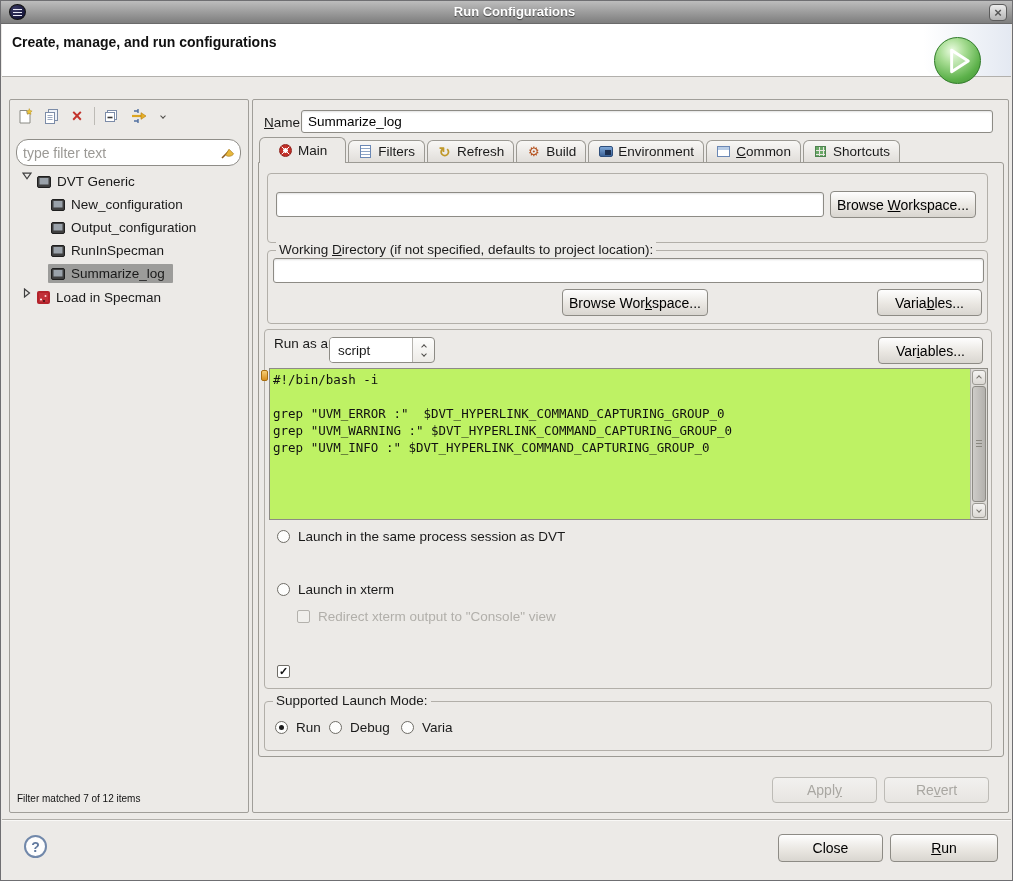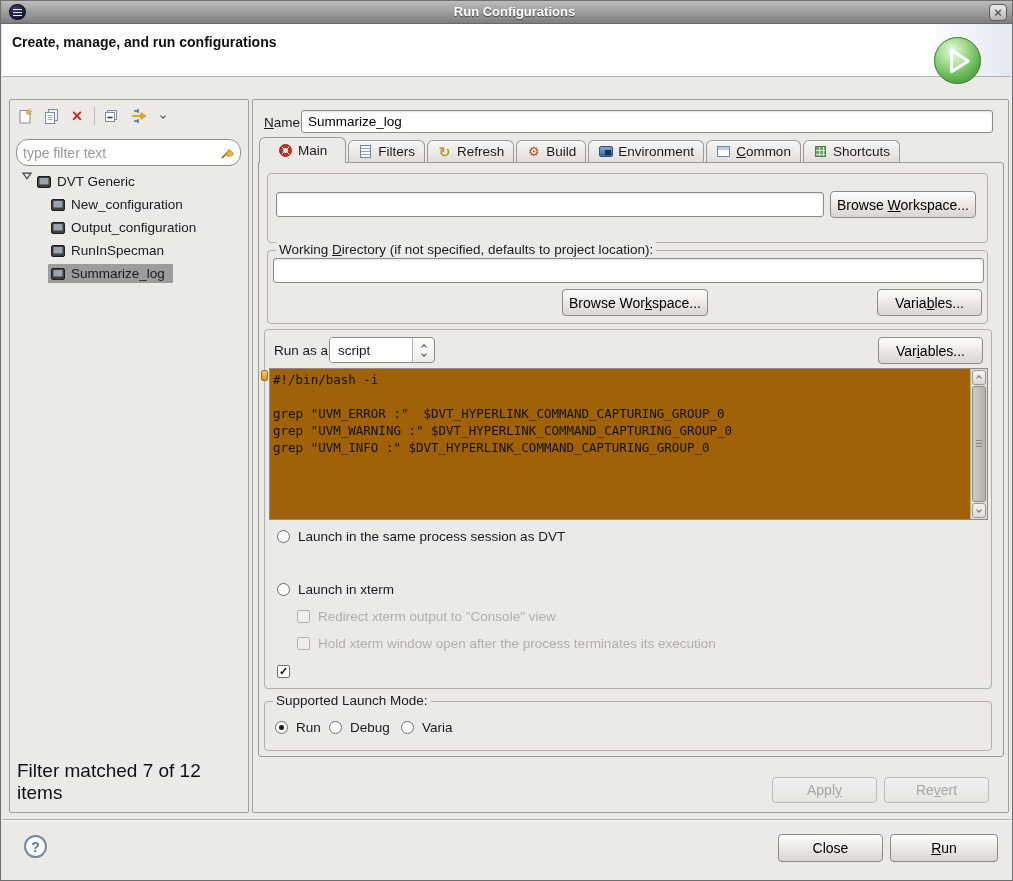--- a/index.html
+++ b/index.html
@@ -52,21 +52,21 @@
   .broom{margin-right:4px}
 
   
   .tree{position:absolute;left:1px;top:70px;right:1px;height:260px}
   .trow{position:absolute;left:0;right:4px;height:23px;display:flex;align-items:flex-start}
   .twist{width:14px;margin-left:9px;display:flex;align-items:center;justify-content:center}
   .indent{width:37px}
   .rowbody{display:flex;align-items:center;gap:6px;padding:2px 8px 2px 3px;border-radius:1px}
   .rowbody.sel{background:#9c9c9a}
   .tlabel{font-size:13.5px;white-space:nowrap}
-  .status{position:absolute;left:7px;bottom:8px;font-size:19px;color:#111}
+  .status{position:absolute;left:7px;bottom:8px;font-size:10px;color:#111}
 
   
   .k{text-decoration:underline}
   .lbl{white-space:nowrap}
   .btn{position:absolute;display:flex;align-items:center;justify-content:center;border:1px solid #8d8b85;
        border-radius:4px;background:linear-gradient(#fefefe,#eae7e2 55%,#d9d6d0);font-size:14px;color:#000;cursor:default}
   .btn.disabled{color:#a9a7a2;background:linear-gradient(#f2f1ef,#e7e5e1);border-color:#bdbbb6}
   .tinput{position:absolute;border:1px solid #8d8b85;border-radius:3px;background:#fff;
           font:13.5px "Liberation Sans",sans-serif;padding:0 6px;box-shadow:inset 0 1px 2px rgba(0,0,0,.12)}
   .group{position:absolute;border:1px solid #b2afa9;border-radius:4px}
@@ -102,21 +102,21 @@
 
   
   .combo{position:absolute;display:flex;align-items:center;border:1px solid #8d8b85;border-radius:4px;
          background:linear-gradient(#fdfdfc,#edebe7)}
   .combo .val{flex:1;padding:0 8px;background:#fff;align-self:stretch;display:flex;align-items:center;
               border-radius:3px 0 0 3px}
   .combo .arrows{width:22px;display:flex;flex-direction:column;align-items:center;justify-content:center;gap:3px;
                  border-left:1px solid #b5b3ae;align-self:stretch}
 
   
-  .script{position:absolute;background:#a16207;border:1px solid #8d8b85}
+  .script{position:absolute;background:#bef264;border:1px solid #8d8b85}
   .script pre{position:absolute;left:3px;top:2px;right:20px;bottom:2px;overflow:hidden;
               font:12.5px/17px "DejaVu Sans Mono",monospace;color:#111;white-space:pre}
   .marker{position:absolute;left:-4px;top:1px;width:7px;height:11px;z-index:5;border:1px solid #a86e10;
           border-radius:2px;background:linear-gradient(#f6cd74,#d88f1f)}
   .vscroll{position:absolute;right:0;top:0;bottom:0;width:17px;background:#dddbd7;border-left:1px solid #b5b3ae;
            display:flex;flex-direction:column;padding:1px}
   .sbtn{height:15px;border:1px solid #9c9a94;border-radius:3px;background:linear-gradient(#f4f3f1,#dcd9d4);
         display:flex;align-items:center;justify-content:center;flex:none}
   .sthumb{flex:1;margin:1px 0;border:1px solid #8d8b85;border-radius:3px;
           background:linear-gradient(to right,#ceccc8,#b3b1ad);position:relative}
@@ -259,20 +259,37 @@
       <div class="trow" style="top:94px">
         <span class="indent"></span>
         <span class="rowbody sel">
           <svg width="14" height="12" viewBox="0 0 14 12">
               <rect x=".5" y=".5" width="13" height="11" rx="1.5" fill="#3f3f3f" stroke="#1f1f1f"></rect>
               <rect x="2.5" y="2" width="9" height="6.5" fill="#9aa2aa"></rect>
             </svg>
           <span class="tlabel">Summarize_log</span>
         </span>
       </div>
+      <div class="trow" style="top:118px">
+        <span class="twist">
+          <svg width="8" height="10" viewBox="0 0 8 10">
+              <path d="M1.5 1 6.5 5 1.5 9z" fill="#eceae7" stroke="#3f3f3f" stroke-width="1.2"></path>
+            </svg>
+        </span>
+        <span class="rowbody">
+          <svg width="13" height="13" viewBox="0 0 13 13">
+              <rect width="13" height="13" rx="2" fill="#b3232b"></rect>
+              <rect x="2" y="2" width="9" height="9" fill="#c23038"></rect>
+              <circle cx="4" cy="8.5" r="1" fill="#fff"></circle>
+              <circle cx="8.5" cy="5" r="1" fill="#ffd5d5"></circle>
+              <circle cx="7" cy="10" r=".9" fill="#2a0c0c"></circle>
+            </svg>
+          <span class="tlabel">Load in Specman</span>
+        </span>
+      </div>
     </div>
 
     <div class="status">Filter matched 7 of 12 items</div>
   </div>
 
   <div class="panel right-panel">
 
     <span style="position:absolute;left:11px;top:15px" class="lbl"><span></span><span class="k">N</span><span>ame:</span></span>
     <input class="tinput" style="left: 48px; top: 10px; width: 692px; height: 23px;" type="text" value="Summarize_log">
 
@@ -331,21 +348,21 @@
         <input class="tinput" style="left: 5px; top: 7px; width: 711px; height: 25px;" type="text" value="">
         <div class="btn" style="left:294px;top:38px;width:146px;height:27px">
           <span class="lbl"><span>Browse Wor</span><span class="k">k</span><span>space...</span></span>
         </div>
         <div class="btn" style="left:609px;top:38px;width:105px;height:27px">
           <span class="lbl"><span>Varia</span><span class="k">b</span><span>les...</span></span>
         </div>
       </div>
 
       <div class="group" style="left:5px;top:166px;width:728px;height:360px">
-        <span style="position:absolute;left:9px;top:13px">Run as a</span>
+        <span style="position:absolute;left:9px;top:6px">Run as a</span>
         <div class="combo" style="left:64px;top:7px;width:106px;height:26px">
           <span class="val">script</span>
           <span class="arrows">
             <span class="chev up small"></span>
               <span class="chev down small"></span>
           </span>
         </div>
         <div class="btn" style="left:613px;top:7px;width:105px;height:27px">
           <span class="lbl"><span>Var</span><span class="k">i</span><span>ables...</span></span>
         </div>
@@ -374,24 +391,20 @@
         </div>
         <div class="opt" style="left:12px;top:249px">
           <span class="radio"></span>
           <span>Launch in xterm</span>
         </div>
 
         <div class="opt dis" style="left:32px;top:276px">
           <span class="checkbox dis"></span>
           <span>Redirect xterm output to "Console" view</span>
         </div>
-        <div class="opt dis" style="left:32px;top:303px">
-          <span class="checkbox dis"></span>
-          <span>Hold xterm window open after the process terminates its execution</span>
-        </div>
         <div class="opt" style="left:12px;top:331px">
           <span class="checkbox">
               <span>✓</span>
             </span>
         </div>
       </div>
 
       <div class="group" style="left:5px;top:538px;width:728px;height:50px">
         <span class="glabel">Supported Launch Mode:</span>
         <div class="opt" style="left:10px;top:15px">

